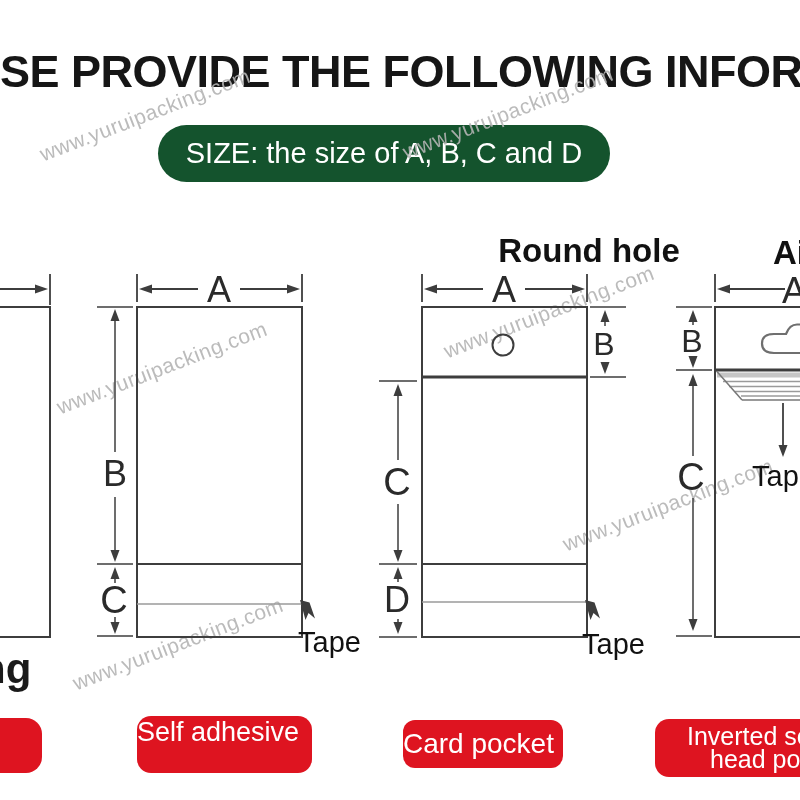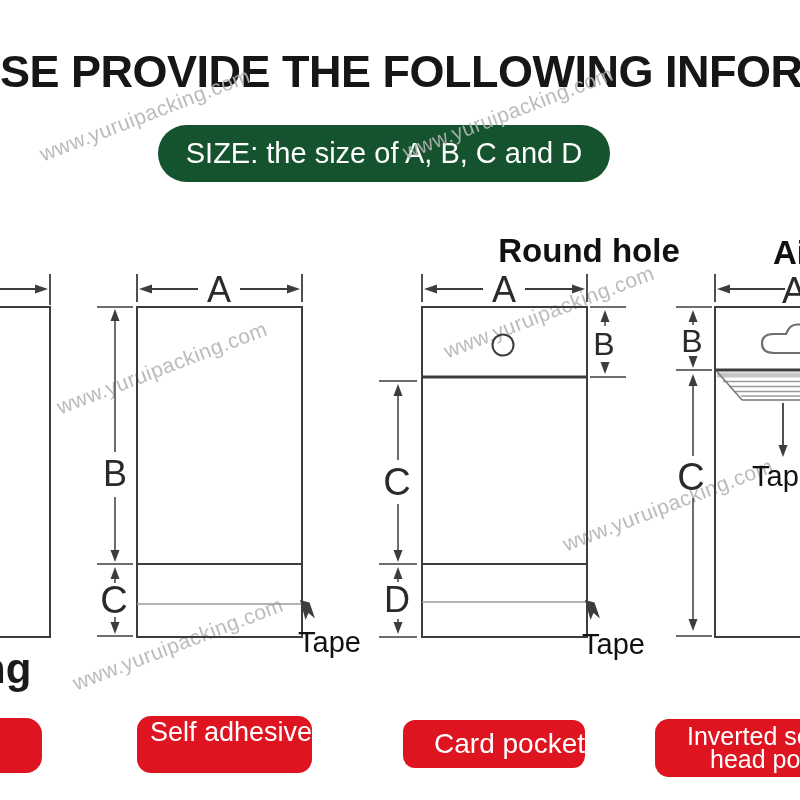--- a/index.html
+++ b/index.html
@@ -10,25 +10,25 @@
            white-space:nowrap;color:#161616;}
   .size-pill{left:158px;top:125px;width:452px;height:57px;background:#14532d;border-radius:29px;
              color:#fff;font-size:29px;text-align:center;line-height:57px;white-space:nowrap;}
   .wm{color:#b4b4b4;font-size:21px;letter-spacing:0.5px;white-space:nowrap;opacity:.9;
       transform:translate(-50%,-50%) rotate(-21deg);}
   .dim{color:#2a2a2a;font-size:36px;transform:translate(-50%,-50%);line-height:1;}
   .dim.big{font-size:38px;}
   .tape{color:#111;font-size:29px;line-height:1;white-space:nowrap;}
   .subtitle{color:#111;font-size:33px;font-weight:bold;line-height:1;white-space:nowrap;}
   .frag{color:#1a1a1a;font-size:42px;font-weight:bold;line-height:1;}
-  .pill{background:#de1420;color:#fff;text-align:right;}
+  .pill{background:#de1420;color:#fff;text-align:left;}
   .pill .ln{display:block;}
   .pill1{left:-122px;top:718px;width:164px;height:55px;border-radius:16px;}
   .pill2{left:137px;top:716px;width:175px;height:57px;border-radius:14px;font-size:27px;line-height:26px;padding-top:3px;box-sizing:border-box;}
-  .pill3{left:403px;top:720px;width:182px;height:48px;border-radius:12px;font-size:28px;line-height:48px;}
+  .pill3{left:403px;top:720px;width:160px;height:48px;border-radius:12px;font-size:28px;line-height:48px;}
   .pill4{left:655px;top:719px;width:300px;height:58px;border-radius:14px;font-size:25px;line-height:23px;padding-top:6px;box-sizing:border-box;text-align:left;}
   .pill4 .l1{padding-left:32px;}
   .pill4 .l2{padding-left:55px;}
   svg.art{position:absolute;left:0;top:0;}
   .ld{stroke:#3d3d3d;fill:none;}
   .lg{stroke:#9a9a9a;fill:none;}
   .ah{fill:#3d3d3d;stroke:none;}
 </style>
 </head>
 <body>

